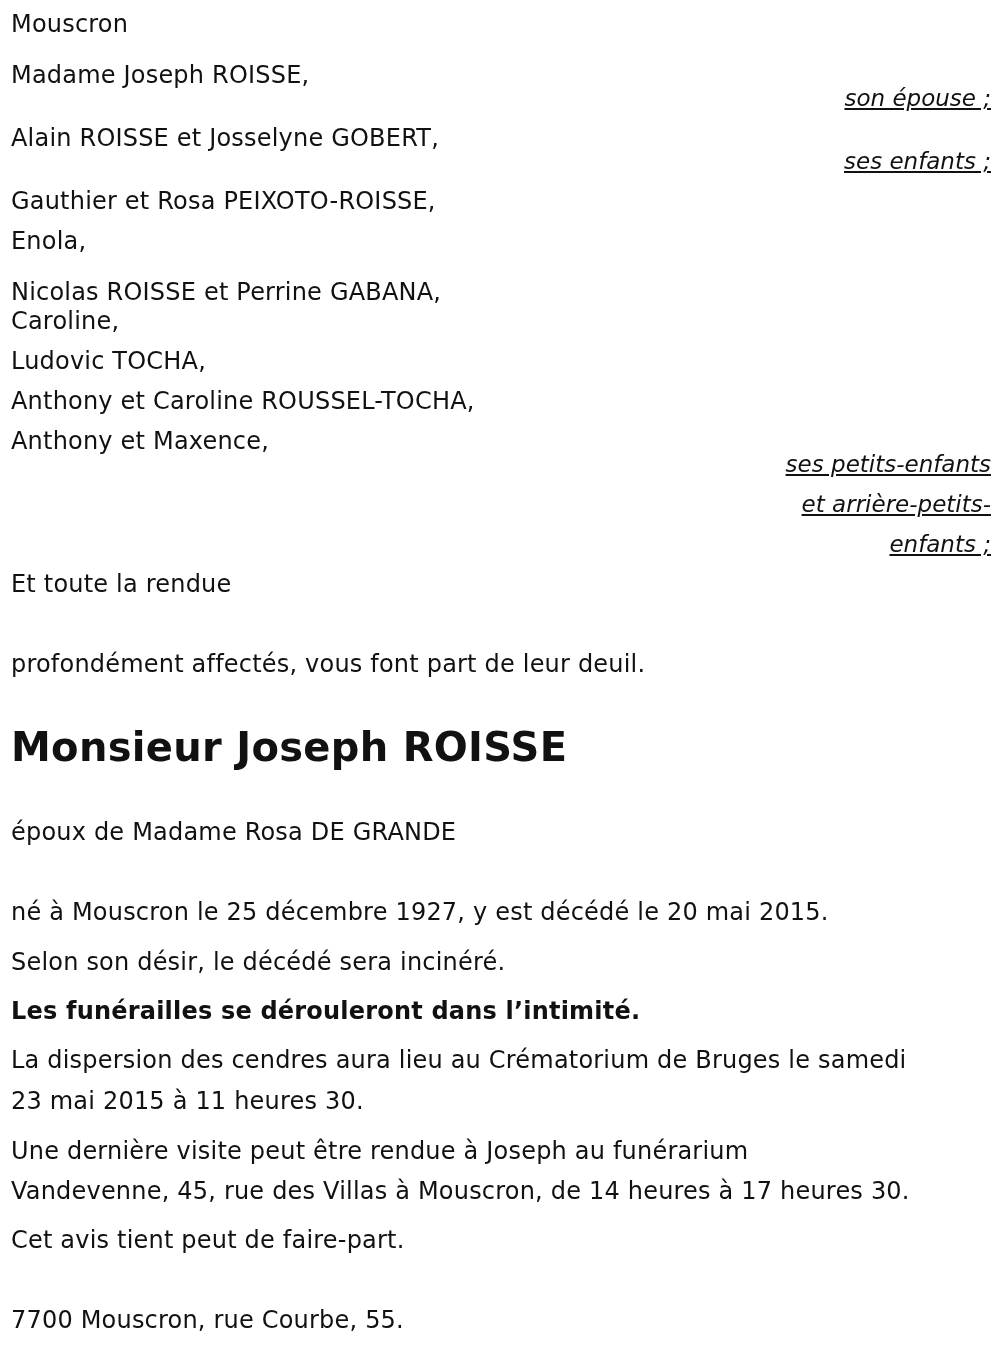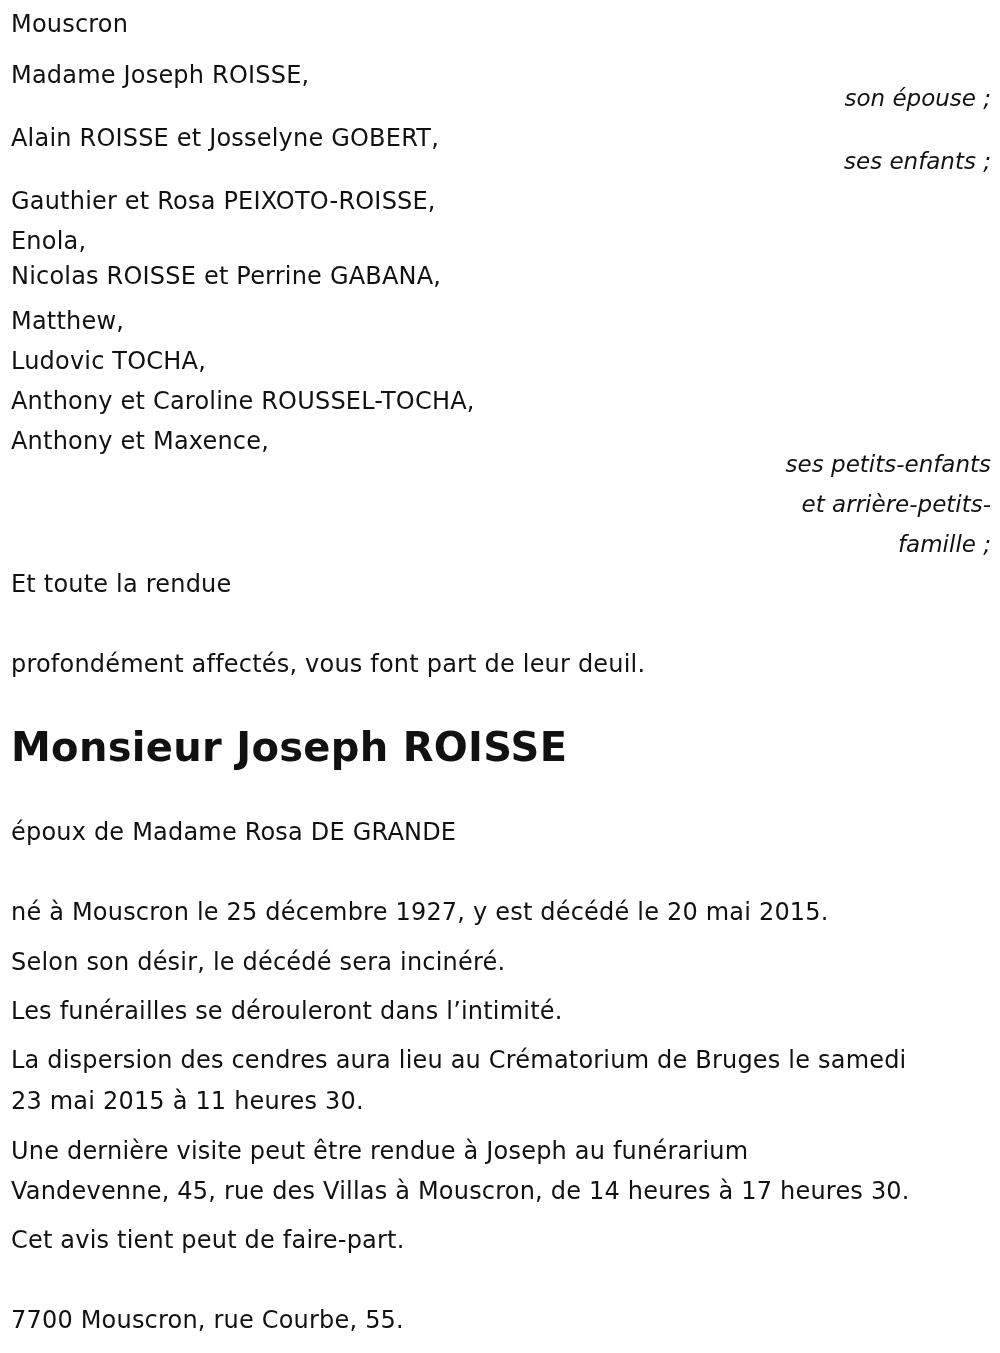--- a/index.html
+++ b/index.html
@@ -5,47 +5,47 @@
   html, body { margin: 0; padding: 0; background: #ffffff; }
   body {
     width: 1000px; height: 1353px; overflow: hidden;
     font-family: "DejaVu Sans", sans-serif;
     color: #111111;
     font-size: 24px;
     position: relative;
   }
   .doc { position: absolute; left: 11px; top: 0; width: 980px; }
   .line { position: absolute; left: 0; white-space: nowrap; letter-spacing: 0.2px; }
-  .rel { position: absolute; right: 0; white-space: nowrap; font-style: italic; text-align: left; font-size: 23px; }
+  .rel { position: absolute; right: 0; white-space: nowrap; font-style: italic; text-align: left; font-size: 23px; text-decoration: underline; }
   .title { font-weight: bold; font-size: 40px; letter-spacing: 0.3px; }
-  .bold { font-weight: normal; }
+  .bold { font-weight: bold; }
 </style>
 </head>
 <body>
 
 <div class="doc">
   <div class="line" style="top:10px">Mouscron</div>
 
   <div class="line" style="top:61px">Madame Joseph ROISSE,</div>
   <div class="rel" style="top:85px">son épouse ;</div>
 
   <div class="line" style="top:124px">Alain ROISSE et Josselyne GOBERT,</div>
   <div class="rel" style="top:148px">ses enfants ;</div>
 
   <div class="line" style="top:187px">Gauthier et Rosa PEIXOTO-ROISSE,</div>
   <div class="line" style="top:227px">Enola,</div>
-  <div class="line" style="top:262px">Nicolas ROISSE et Perrine GABANA,</div>
-  <div class="line" style="top:307px">Matthew,</div>
+  <div class="line" style="top:278px">Nicolas ROISSE et Perrine GABANA,</div>
+  <div class="line" style="top:307px">Caroline,</div>
   <div class="line" style="top:347px">Ludovic TOCHA,</div>
   <div class="line" style="top:387px">Anthony et Caroline ROUSSEL-TOCHA,</div>
   <div class="line" style="top:427px">Anthony et Maxence,</div>
 
   <div class="rel" style="top:451px">ses petits-enfants</div>
   <div class="rel" style="top:491px">et arrière-petits-</div>
-  <div class="rel" style="top:531px">famille ;</div>
+  <div class="rel" style="top:531px">enfants ;</div>
 
   <div class="line" style="top:570px">Et toute la rendue</div>
 
   <div class="line" style="top:650px">profondément affectés, vous font part de leur deuil.</div>
 
   <div class="line title" style="top:724px">Monsieur Joseph ROISSE</div>
 
   <div class="line" style="top:818px">époux de Madame Rosa DE GRANDE</div>
 
   <div class="line" style="top:898px">né à Mouscron le 25 décembre 1927, y est décédé le 20 mai 2015.</div>

